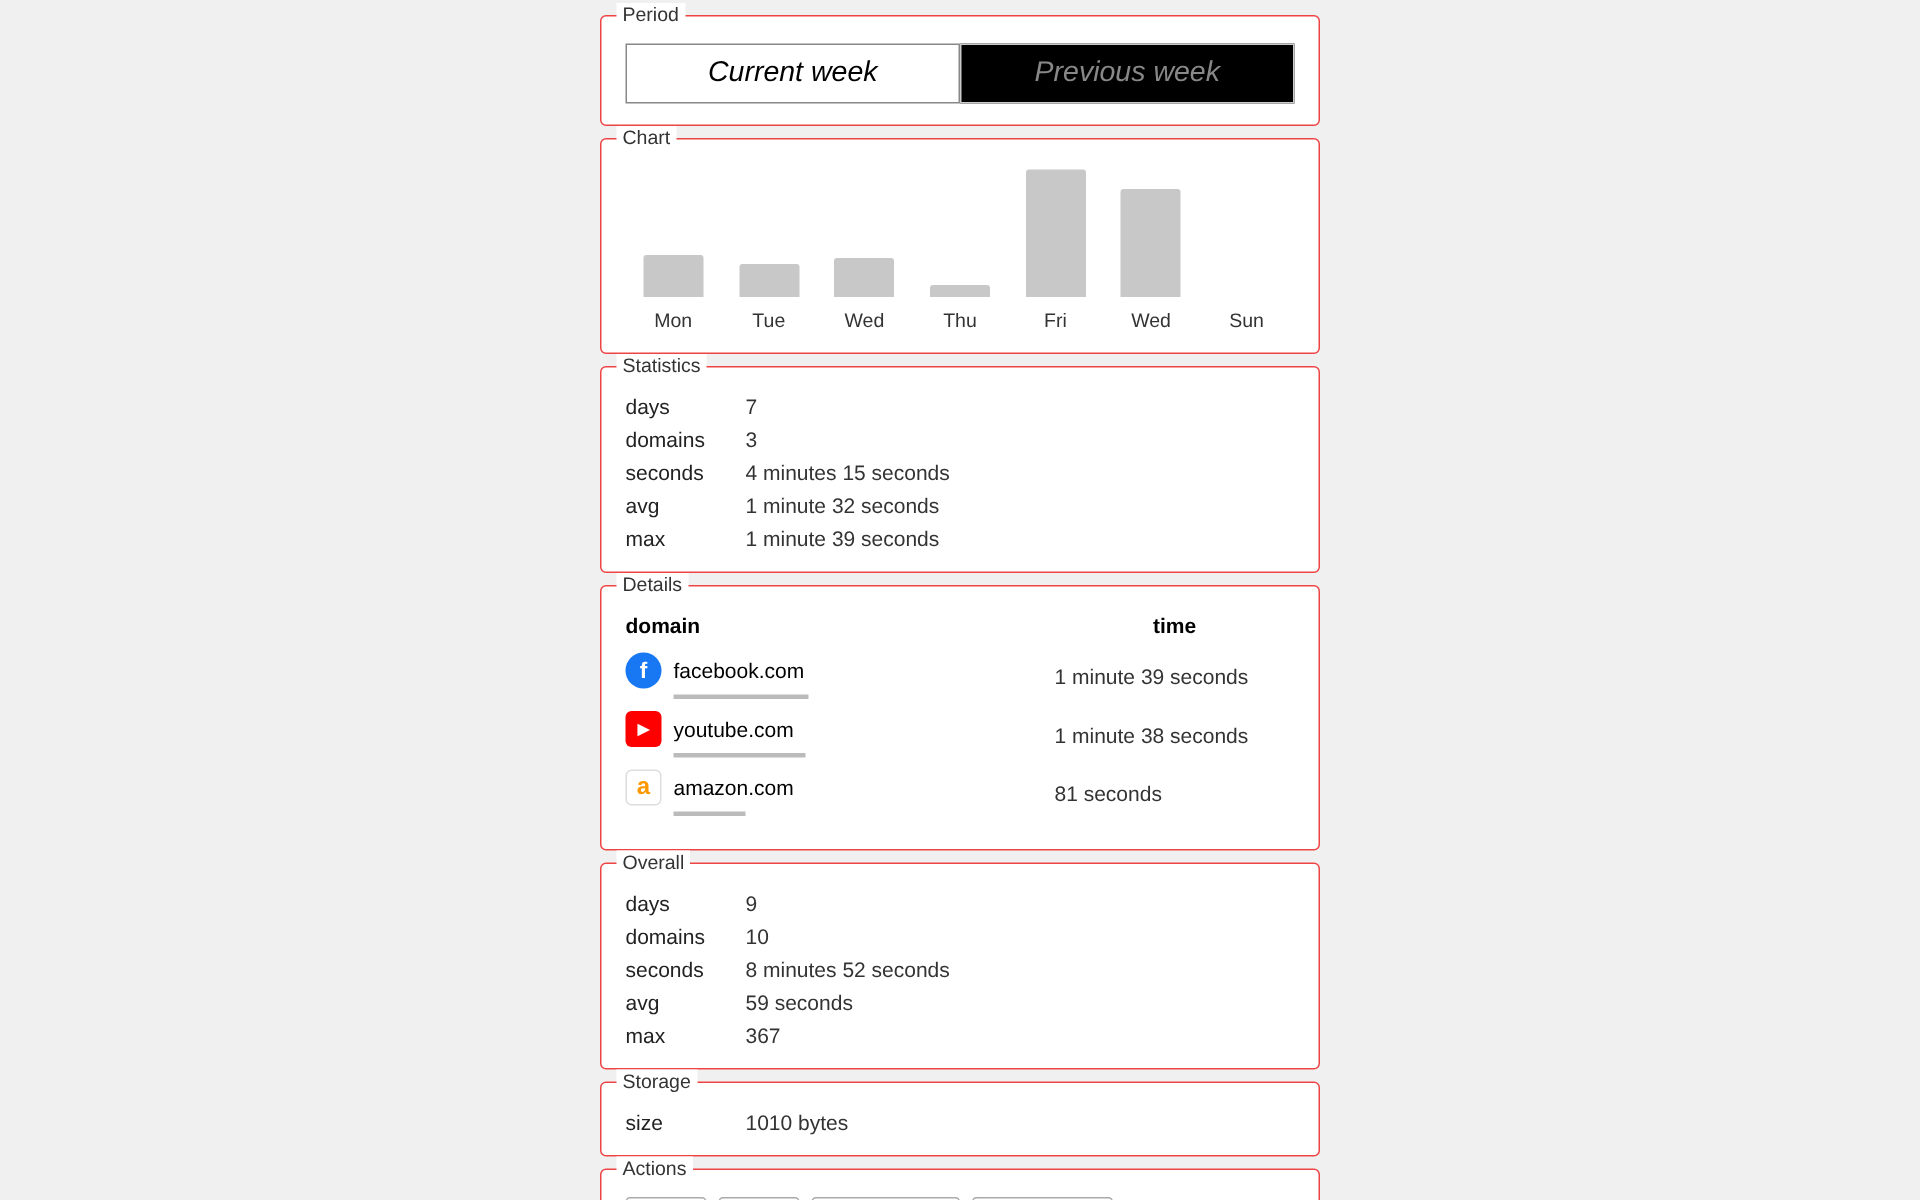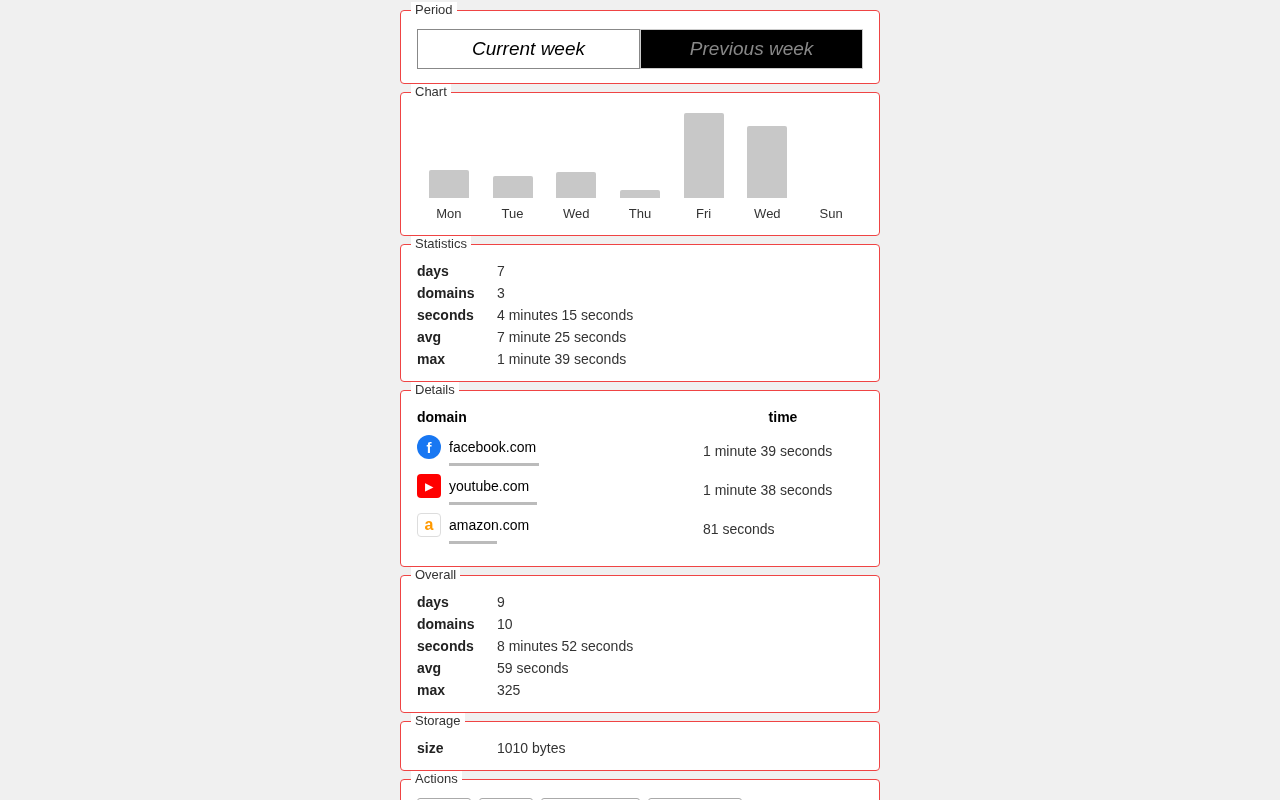--- a/index.html
+++ b/index.html
@@ -84,21 +84,21 @@
       color: #333;
       margin-top: 4px;
     }
     
     .stat-row {
       display: flex;
       align-items: baseline;
       margin-top: 6px;
     }
     .stat-key {
-      font-weight: bold;
+      font-weight: normal;
       min-width: 80px;
       color: #222;
     }
     .stat-val {
       color: #333;
     }
     
     .details-header {
       display: flex;
       margin-top: 6px;
@@ -252,21 +252,21 @@
         <div class="stat-row">
           <span class="stat-key">domains</span>
           <span class="stat-val">3</span>
         </div>
         <div class="stat-row">
           <span class="stat-key">seconds</span>
           <span class="stat-val">4 minutes 15 seconds</span>
         </div>
         <div class="stat-row">
           <span class="stat-key">avg</span>
-          <span class="stat-val">7 minute 25 seconds</span>
+          <span class="stat-val">1 minute 32 seconds</span>
         </div>
         <div class="stat-row">
           <span class="stat-key">max</span>
           <span class="stat-val">1 minute 39 seconds</span>
         </div>
       </div>
   </div>
 
   <div class="section">
     <span class="section-legend">Details</span>
@@ -322,21 +322,21 @@
         <div class="stat-row">
           <span class="stat-key">seconds</span>
           <span class="stat-val">8 minutes 52 seconds</span>
         </div>
         <div class="stat-row">
           <span class="stat-key">avg</span>
           <span class="stat-val">59 seconds</span>
         </div>
         <div class="stat-row">
           <span class="stat-key">max</span>
-          <span class="stat-val">325</span>
+          <span class="stat-val">367</span>
         </div>
       </div>
   </div>
 
   <div class="section">
     <span class="section-legend">Storage</span>
     <div class="storage-row">
       <span class="stat-key">size</span>
       <span class="stat-val">1010 bytes</span>
     </div>

